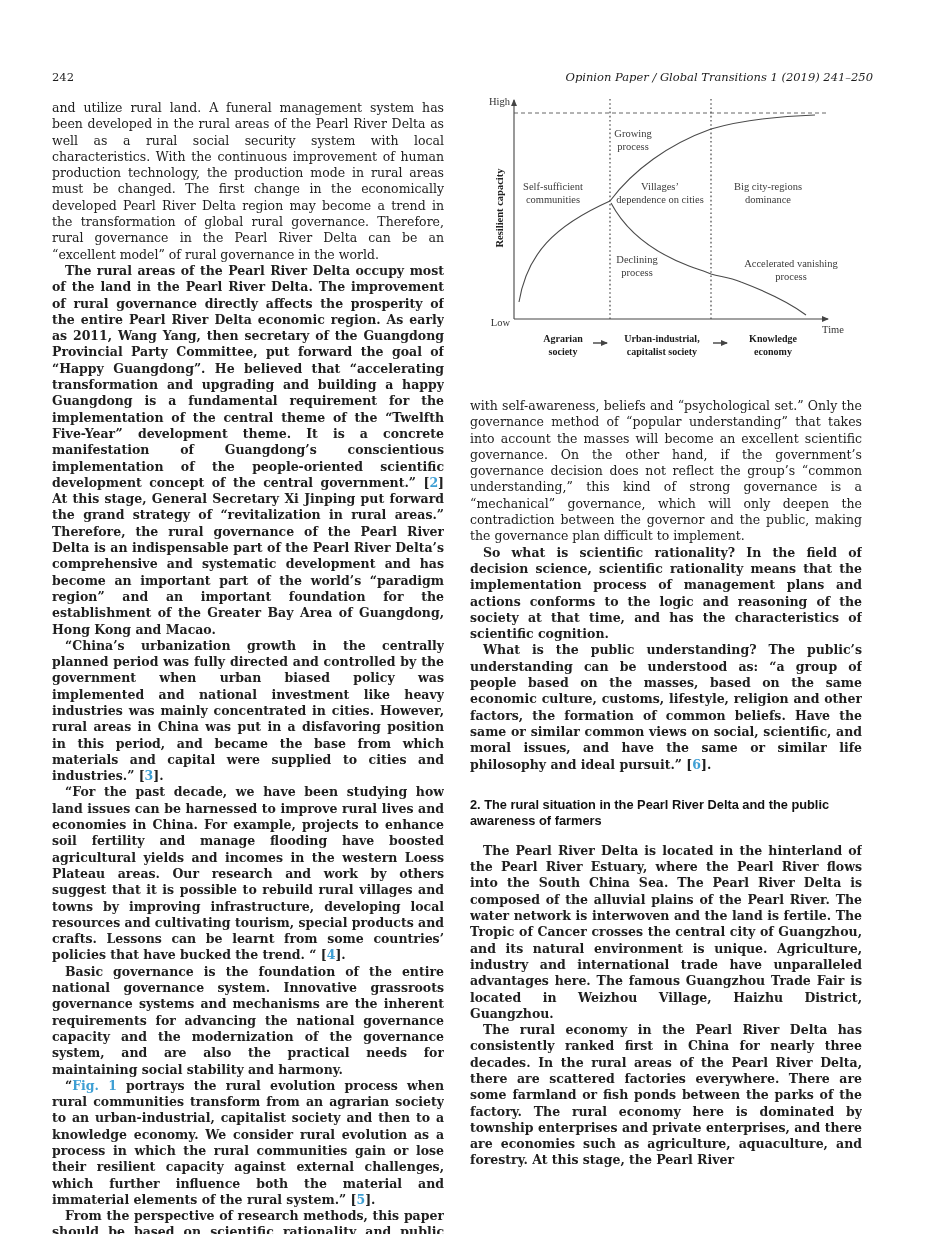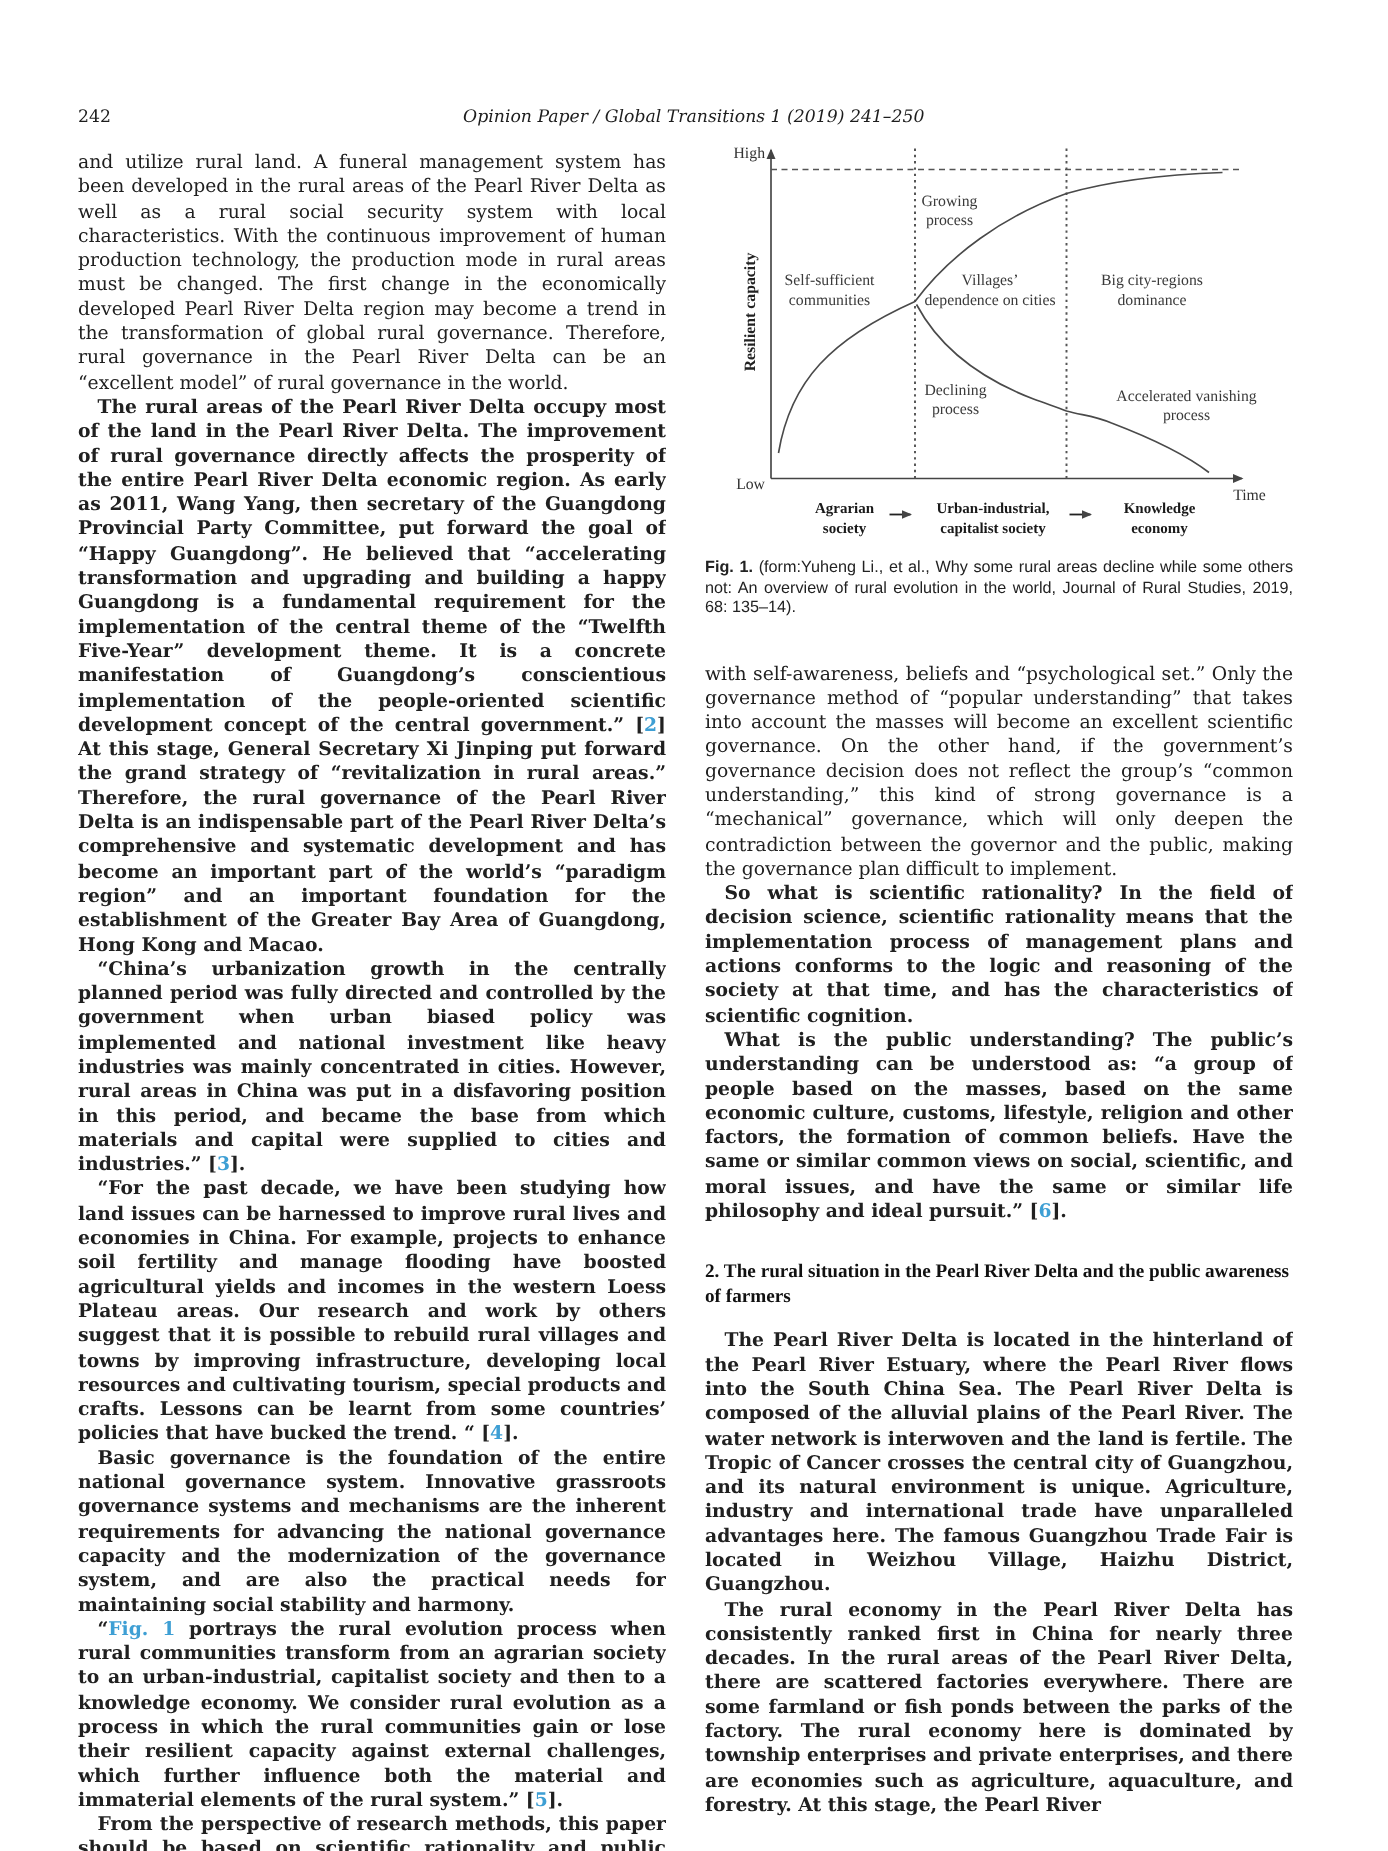--- a/index.html
+++ b/index.html
@@ -3,29 +3,29 @@
 <meta charset="utf-8">
 <style>
   html,body{margin:0;padding:0;}
   body{
     width:925px;height:1234px;overflow:hidden;position:relative;
     background:#ffffff;color:#202020;
     font-family:"DejaVu Serif", serif;
   }
   .page-header{position:absolute;top:70px;left:52px;width:821px;font-size:11.5px;color:#1d1d1d;}
   .page-number{position:absolute;left:0;top:0;text-align:center;}
-  .running-head{display:block;text-align:center;font-style:italic;}
+  .running-head{display:block;text-align:right;font-style:italic;}
   .col{font-size:12.5px;line-height:16.3px;text-align:justify;}
   #left-column{position:absolute;left:52px;top:100px;width:392px;height:1134px;overflow:hidden;}
   #right-column{position:absolute;left:470px;top:86px;width:392px;height:1139px;overflow:hidden;}
   #right-column-text{margin-top:28px;}
   p.para{margin:0;}
   p.indent{text-indent:13px;font-weight:bold;}
   .ref-link{color:#3e9fd4;cursor:pointer;}
-  h2{font-size:12.8px;line-height:16.5px;margin:24px 0 13px 0;color:#111;text-align:left;font-family:Liberation Serif, serif;}
+  h2{font-size:12.8px;line-height:16.5px;margin:24px 0 13px 0;color:#111;text-align:left;font-family:Liberation Sans, sans-serif;}
   .figure-caption{
     margin-top:2px;font-family:"Liberation Sans",sans-serif;
     font-size:10.8px;line-height:13.5px;text-align:justify;color:#222;
   }
   .figure-caption b{font-weight:bold;}
   svg text{font-family:"Liberation Serif",serif;fill:#3a3a3a;}
   svg .axis-end{font-size:10.5px;fill:#333;}
   svg .region{font-size:10.5px;}
   svg .curvelab{font-size:10.5px;}
   svg .stage{font-size:10px;font-weight:bold;fill:#1a1a1a;}
@@ -91,21 +91,20 @@
     <text class="stage" x="93" y="256" text-anchor="middle">Agrarian</text>
     <text class="stage" x="93" y="269" text-anchor="middle">society</text>
     <line x1="123" y1="257" x2="137" y2="257" stroke="#222" stroke-width="1.2" marker-end="url(#ah)"></line>
     <text class="stage" x="192" y="256" text-anchor="middle">Urban-industrial,</text>
     <text class="stage" x="192" y="269" text-anchor="middle">capitalist society</text>
     <line x1="243" y1="257" x2="257" y2="257" stroke="#222" stroke-width="1.2" marker-end="url(#ah)"></line>
     <text class="stage" x="303" y="256" text-anchor="middle">Knowledge</text>
     <text class="stage" x="303" y="269" text-anchor="middle">economy</text>
   </svg>
 
-  <div class="figure-caption"><b>Fig. 1.</b><span> (form:Yuheng Li., et al., Why some rural areas decline while some others not: An overview of rural evolution in the world, Journal of Rural Studies, 2019, 68: 135–14).</span></div>
 
   <div id="right-column-text" class="col">
       <p class="para"><span>with self-awareness, beliefs and “psychological set.” Only the governance method of “popular understanding” that takes into account the masses will become an excellent scientific governance. On the other hand, if the government’s governance decision does not reflect the group’s “common understanding,” this kind of strong governance is a “mechanical” governance, which will only deepen the contradiction between the governor and the public, making the governance plan difficult to implement.</span></p>
       <p class="para indent"><span>So what is scientific rationality? In the field of decision science, scientific rationality means that the implementation process of management plans and actions conforms to the logic and reasoning of the society at that time, and has the characteristics of scientific cognition.</span></p>
       <p class="para indent"><span>What is the public understanding? The public’s understanding can be understood as: “a group of people based on the masses, based on the same economic culture, customs, lifestyle, religion and other factors, the formation of common beliefs. Have the same or similar common views on social, scientific, and moral issues, and have the same or similar life philosophy and ideal pursuit.” [</span><span class="ref-link">6</span><span>].</span></p>
       <h2>2. The rural situation in the Pearl River Delta and the public awareness of farmers</h2>
       <p class="para indent"><span>The Pearl River Delta is located in the hinterland of the Pearl River Estuary, where the Pearl River flows into the South China Sea. The Pearl River Delta is composed of the alluvial plains of the Pearl River. The water network is interwoven and the land is fertile. The Tropic of Cancer crosses the central city of Guangzhou, and its natural environment is unique. Agriculture, industry and international trade have unparalleled advantages here. The famous Guangzhou Trade Fair is located in Weizhou Village, Haizhu District, Guangzhou.</span></p>
       <p class="para indent"><span>The rural economy in the Pearl River Delta has consistently ranked first in China for nearly three decades. In the rural areas of the Pearl River Delta, there are scattered factories everywhere. There are some farmland or fish ponds between the parks of the factory. The rural economy here is dominated by township enterprises and private enterprises, and there are economies such as agriculture, aquaculture, and forestry. At this stage, the Pearl River</span></p>
     </div>
 </div>

